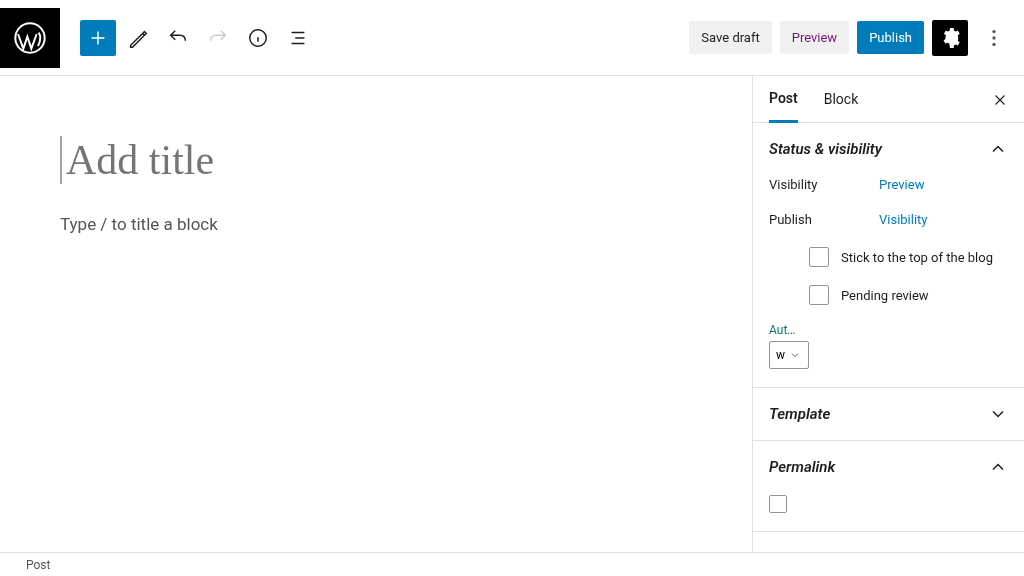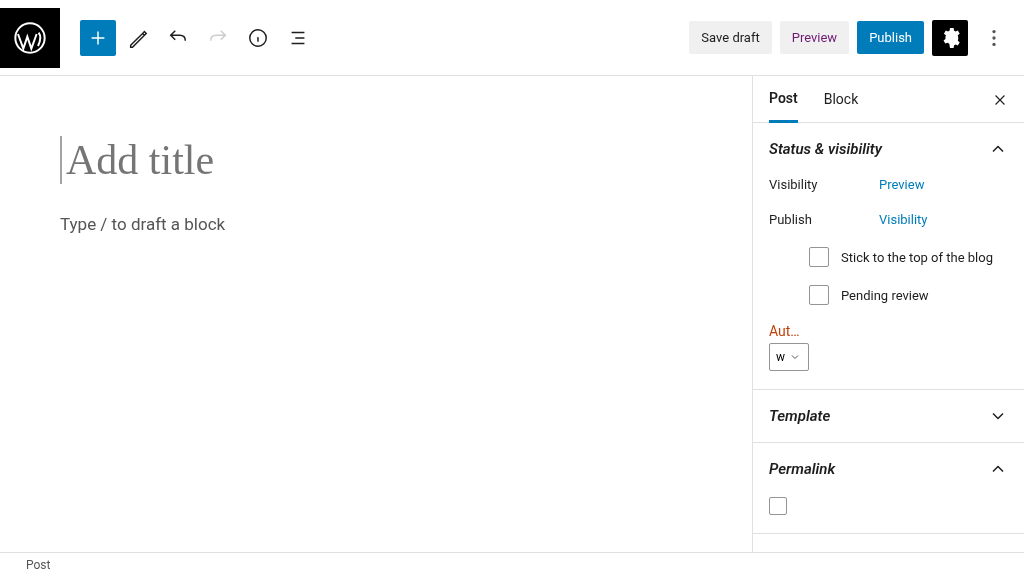--- a/index.html
+++ b/index.html
@@ -38,21 +38,21 @@
   .panel { border-bottom: 1px solid #e0e0e0; }
   .panel-head { display: flex; align-items: center; justify-content: space-between; padding: 16px 16px; cursor: pointer; }
   .panel-head span { font-size: 15px; font-weight: 600; color: #1e1e1e; font-style: italic; }
   .panel-head svg { width: 20px; height: 20px; stroke: #1e1e1e; stroke-width: 1.8; fill: none; }
   .panel-body { padding: 2px 16px 18px 16px; }
   .row { display: flex; align-items: center; margin-bottom: 20px; font-size: 13px; }
   .row .label { width: 110px; color: #1e1e1e; }
   .row .link { color: #007cba; cursor: pointer; }
   .chk-row { display: flex; align-items: center; gap: 12px; margin-bottom: 18px; font-size: 13px; color: #1e1e1e; padding-left: 40px; }
   .chk { width: 20px; height: 20px; border: 1px solid #949494; border-radius: 2px; cursor: pointer; flex-shrink: 0; }
-  .author-label { font-size: 14px; color: #c2410c; margin-bottom: 4px; }
+  .author-label { font-size: 12px; color: #0f766e; margin-bottom: 4px; }
   .author-select { width: 40px; height: 28px; border: 1px solid #949494; border-radius: 2px; display: flex; align-items: center; padding: 0 6px; gap: 4px; cursor: pointer; font-size: 12px; }
   .author-select svg { width: 12px; height: 12px; stroke: #555; stroke-width: 2; fill: none; }
 
   .footer { position: absolute; bottom: 0; left: 0; right: 0; height: 24px; border-top: 1px solid #e0e0e0; display: flex; align-items: center; padding-left: 26px; font-size: 12px; color: #555; background: #fff; }
 </style>
 </head>
 <body>
 
 <div class="topbar">
   <div class="wp-logo">
@@ -109,21 +109,21 @@
           <circle cx="12" cy="12" r="1.8"></circle>
           <circle cx="12" cy="19" r="1.8"></circle>
         </svg>
     </div>
   </div>
 </div>
 
 <div class="body">
   <div class="editor">
     <input class="title-input" type="text" placeholder="Add title" style="">
-    <div class="content-placeholder">Type / to draft a block</div>
+    <div class="content-placeholder">Type / to title a block</div>
   </div>
 
   <div class="sidebar">
     <div class="sb-tabs">
       <div class="sb-tab active">Post</div>
       <div class="sb-tab">Block</div>
       <div class="sb-close">
         <svg viewBox="0 0 24 24">
             <path d="M6 6l12 12M6 18L18 6"></path>
           </svg>

